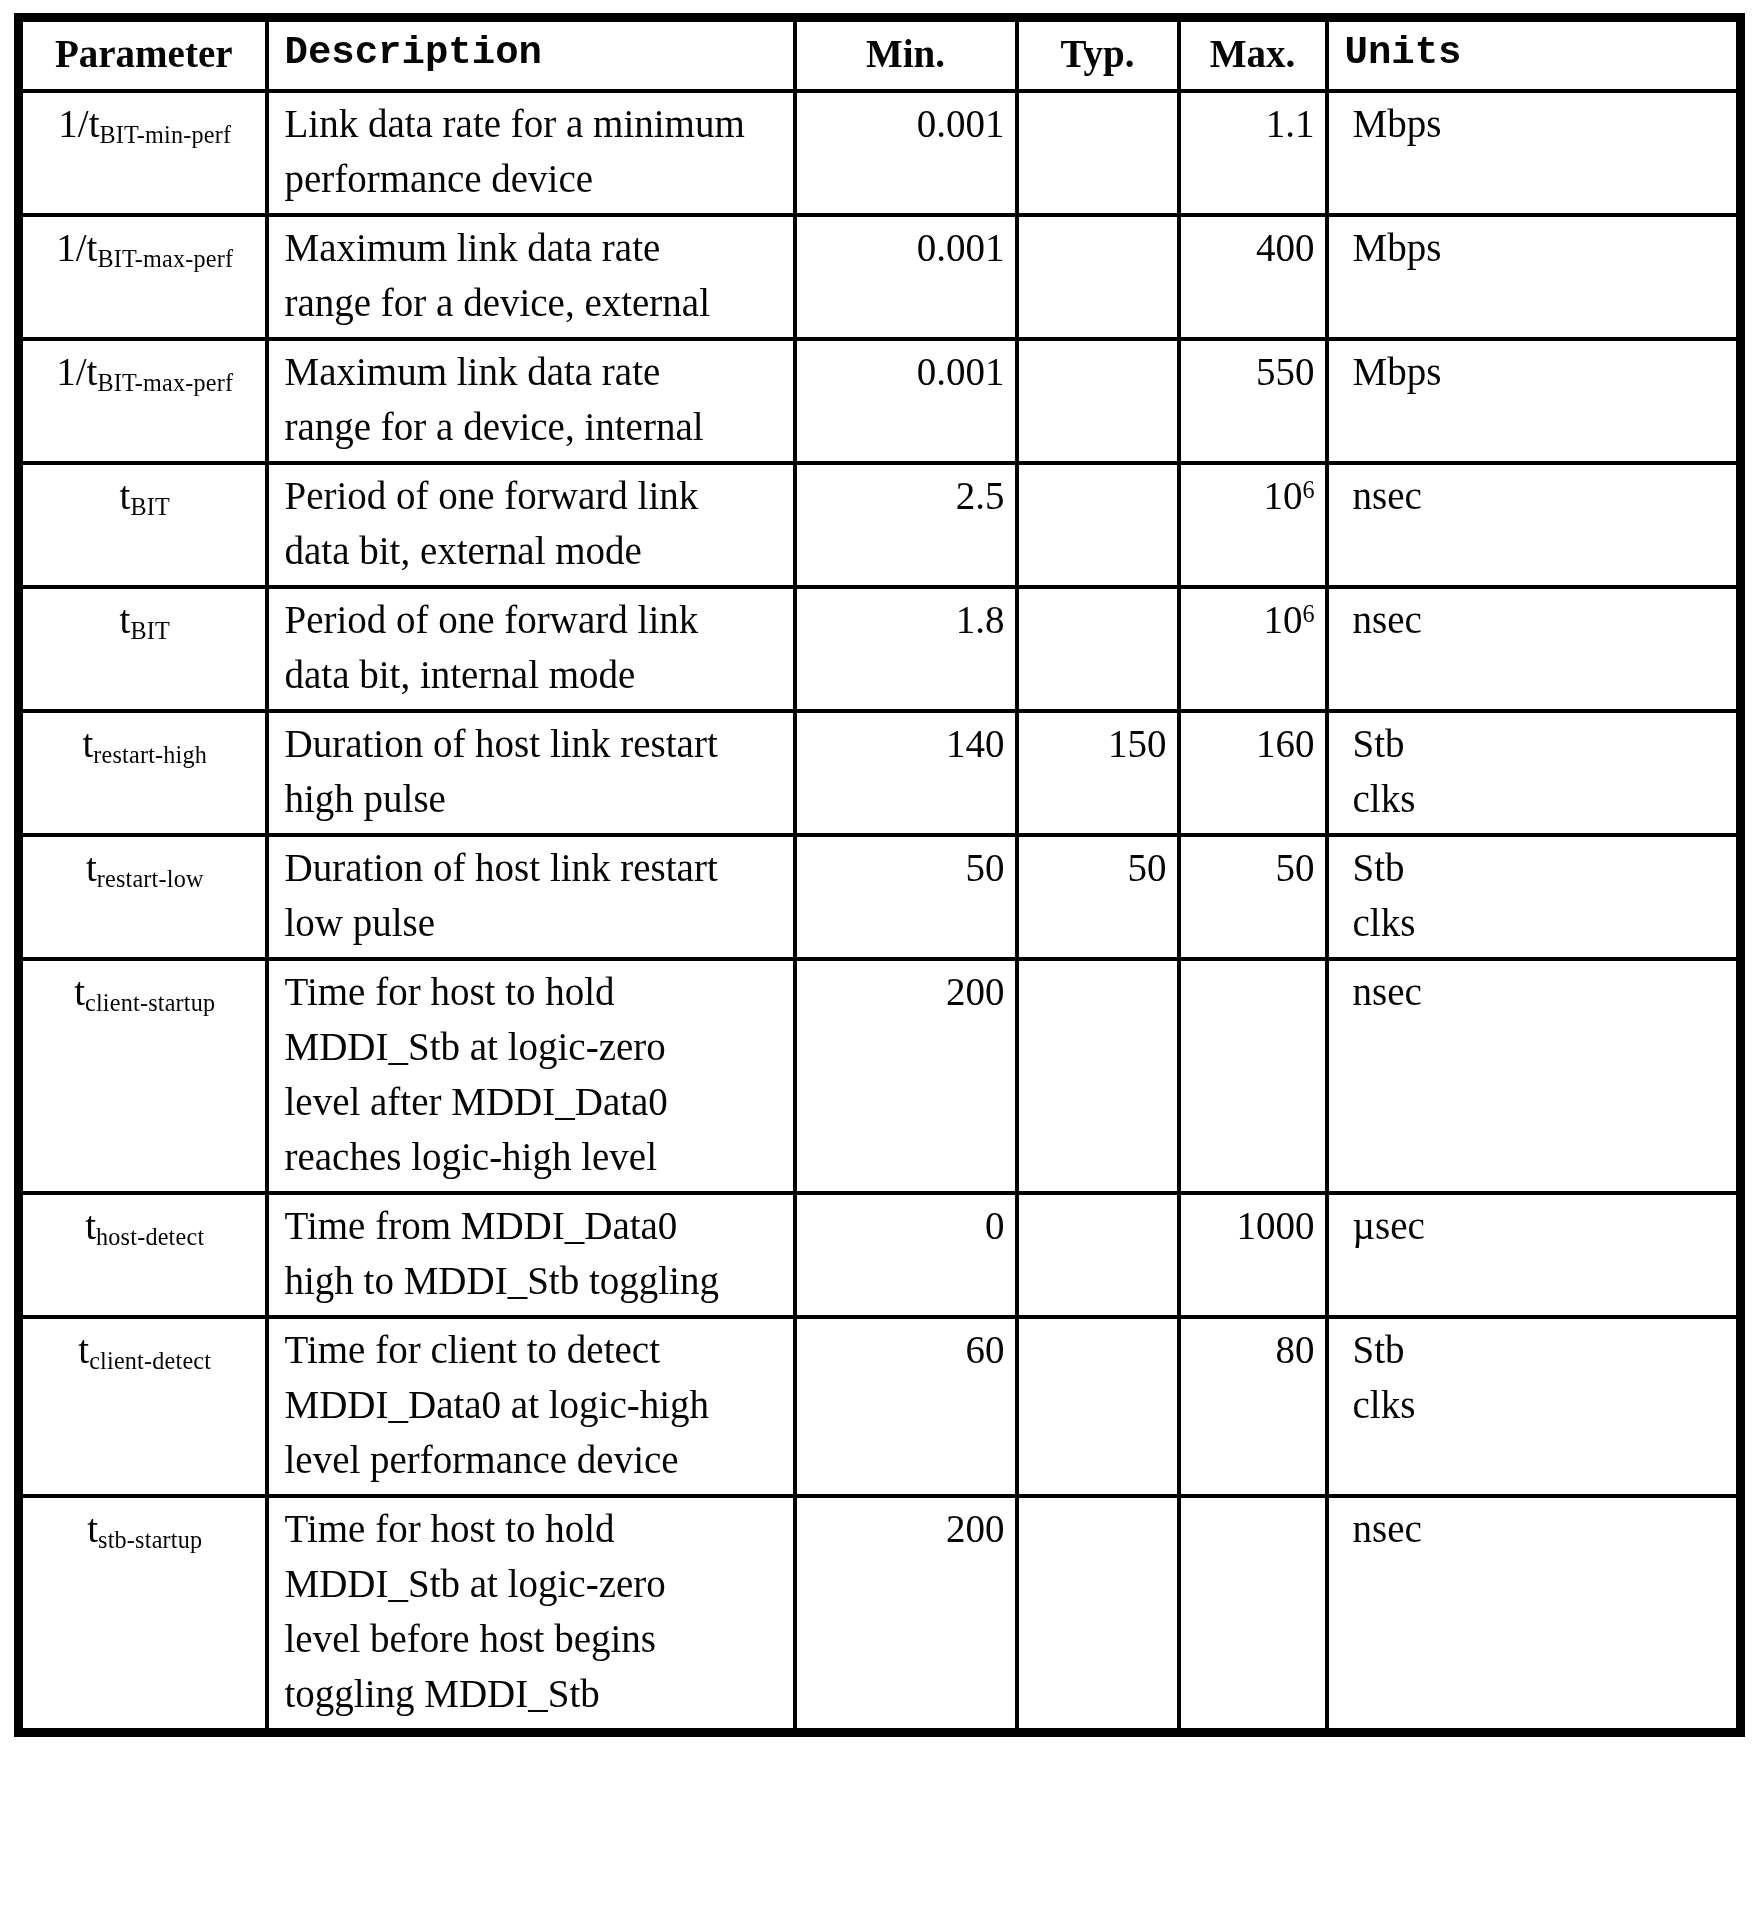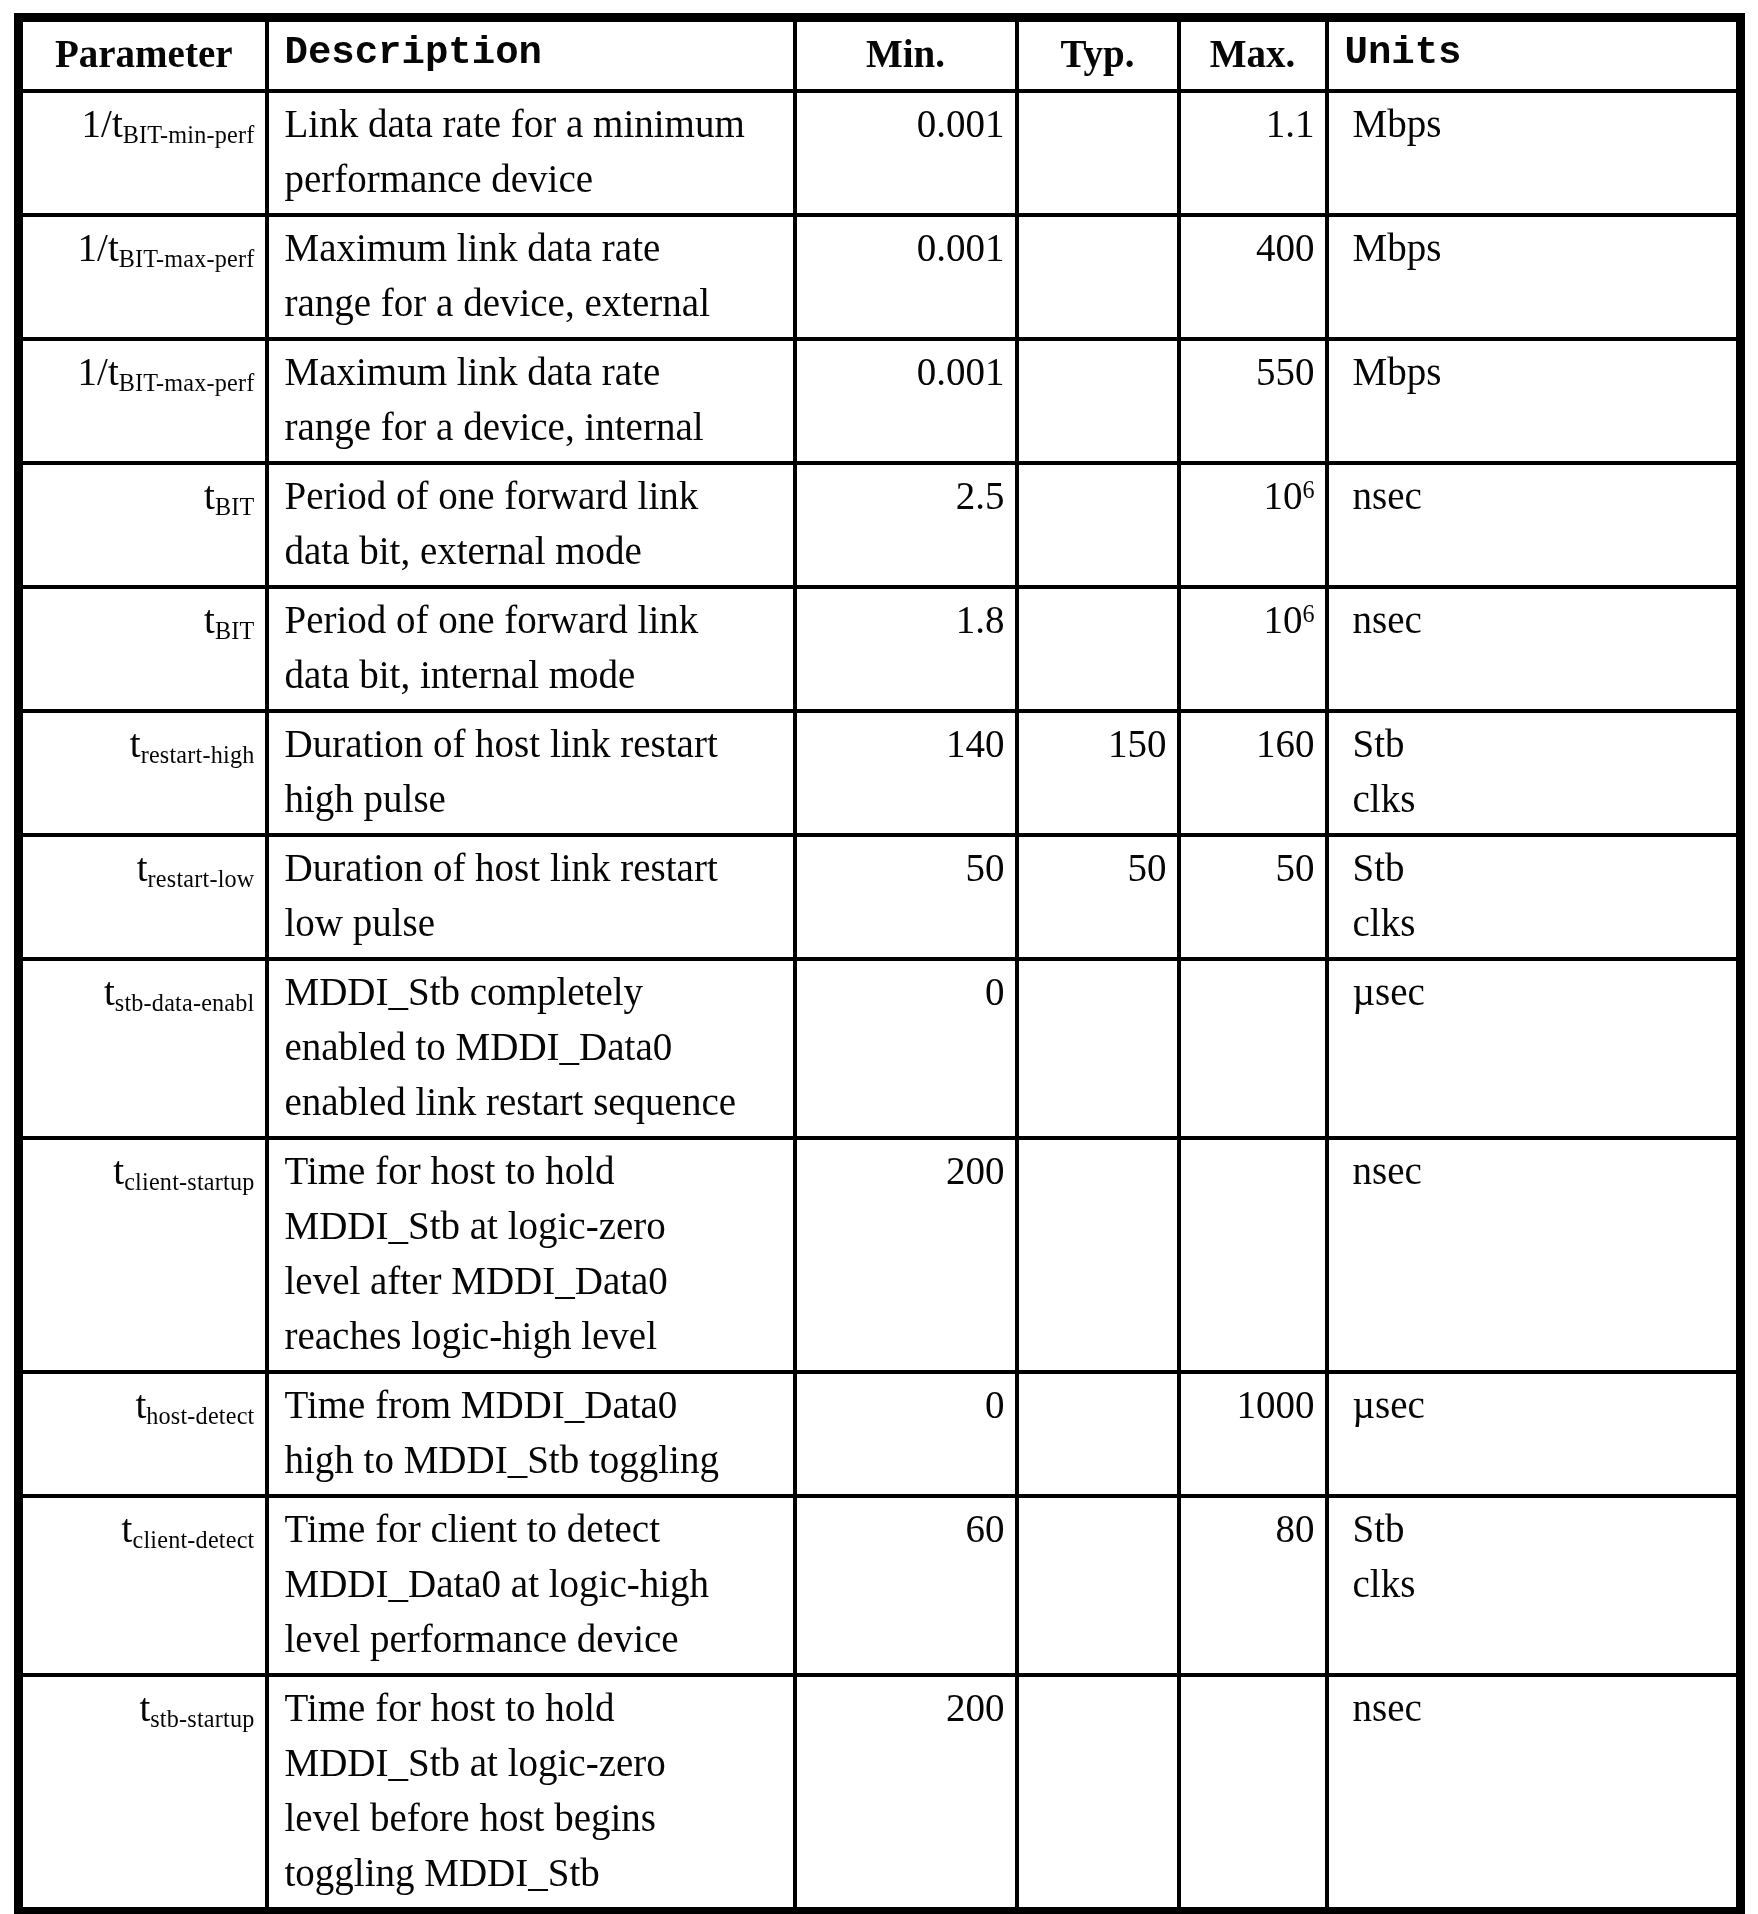--- a/index.html
+++ b/index.html
@@ -37,21 +37,21 @@
     text-align: center;
     padding-top: 4px;
     padding-bottom: 8px;
   }
   th.col-desc, th.col-units {
     text-align: left;
     padding-left: 16px;
     font-family: Liberation Mono, monospace;
   }
   td.cell-param {
-    text-align: right;
+    text-align: center;
     padding-left: 12px;
   }
   td.cell-desc {
     text-align: left;
     padding-left: 16px;
     white-space: pre-line;
   }
   td.cell-num {
     text-align: right;
   }
@@ -162,30 +162,20 @@
     <td class="cell-param"><span>t</span><sub class="param-sub">restart-low</sub></td>
     <td class="cell-desc">Duration of host link restart
 low pulse</td>
     <td class="cell-num">50</td>
     <td class="cell-num">50</td>
     <td class="cell-num"><span>50</span><sup class="max-sup"></sup></td>
     <td class="cell-units">Stb
 clks</td>
   </tr>
 
-  <tr>
-    <td class="cell-param"><span>t</span><sub class="param-sub">stb-data-enabl</sub></td>
-    <td class="cell-desc">MDDI_Stb completely
-enabled to MDDI_Data0
-enabled link restart sequence</td>
-    <td class="cell-num">0</td>
-    <td class="cell-num"></td>
-    <td class="cell-num"><span></span><sup class="max-sup"></sup></td>
-    <td class="cell-units">µsec</td>
-  </tr>
 
   <tr>
     <td class="cell-param"><span>t</span><sub class="param-sub">client-startup</sub></td>
     <td class="cell-desc">Time for host to hold
 MDDI_Stb at logic-zero
 level after MDDI_Data0
 reaches logic-high level</td>
     <td class="cell-num">200</td>
     <td class="cell-num"></td>
     <td class="cell-num"><span></span><sup class="max-sup"></sup></td>

